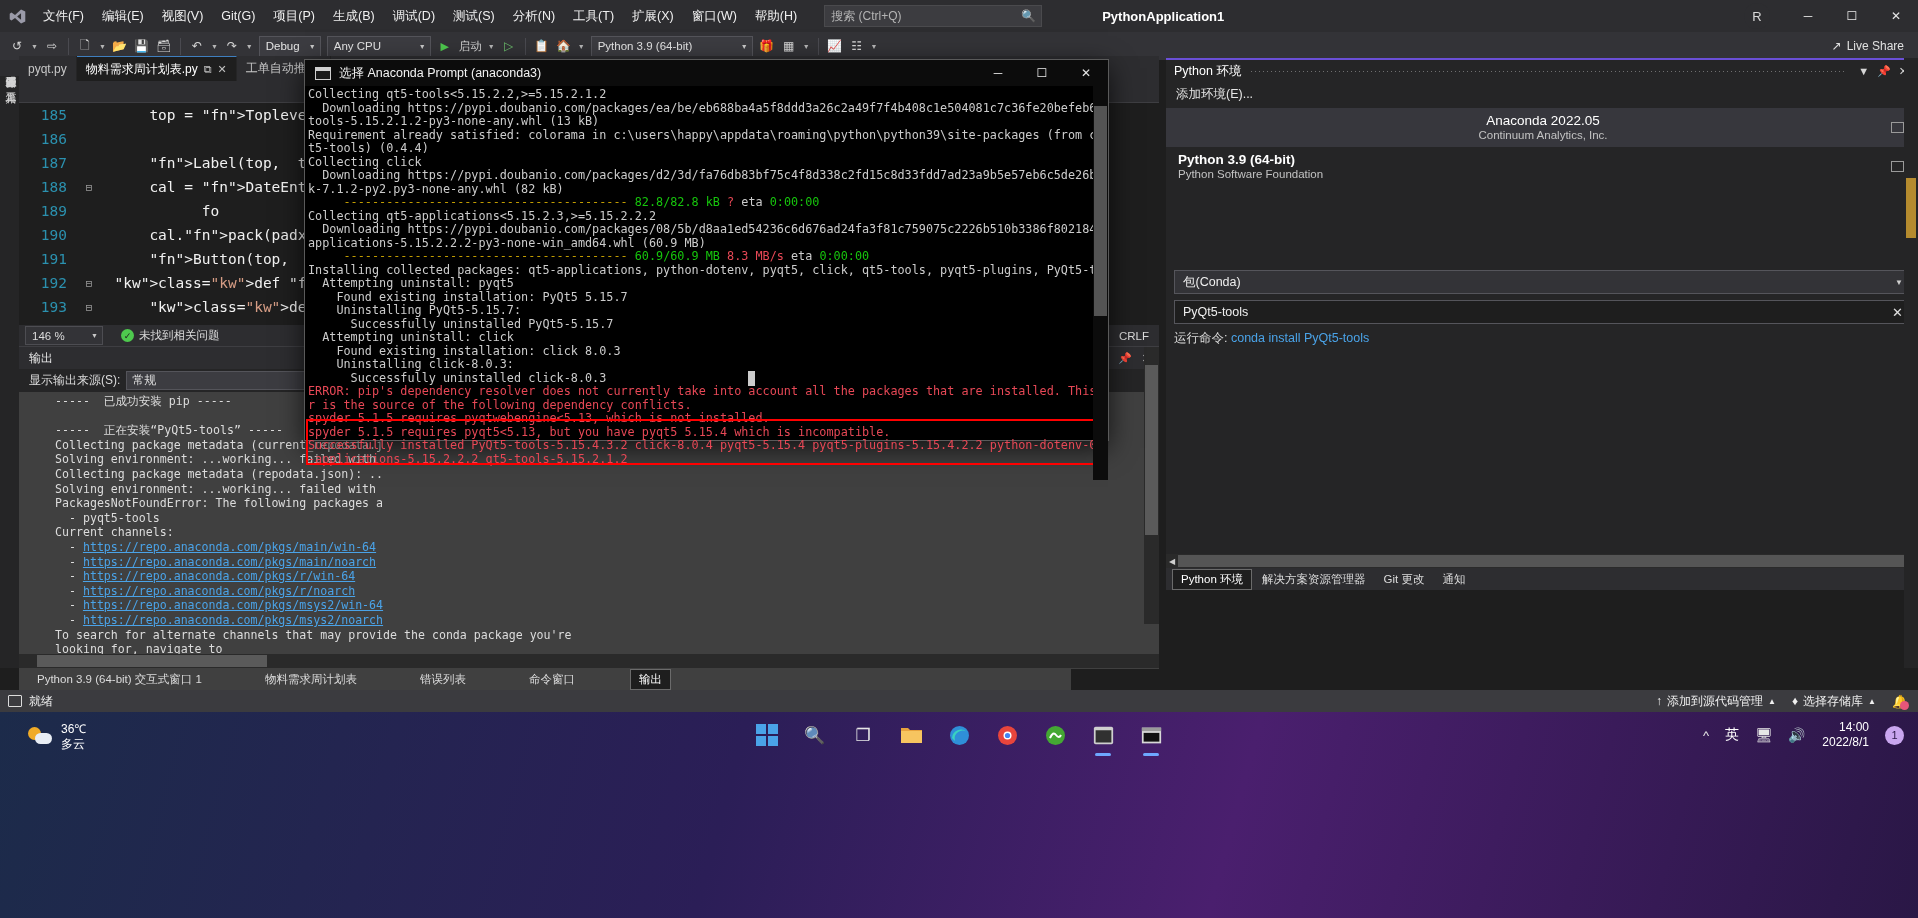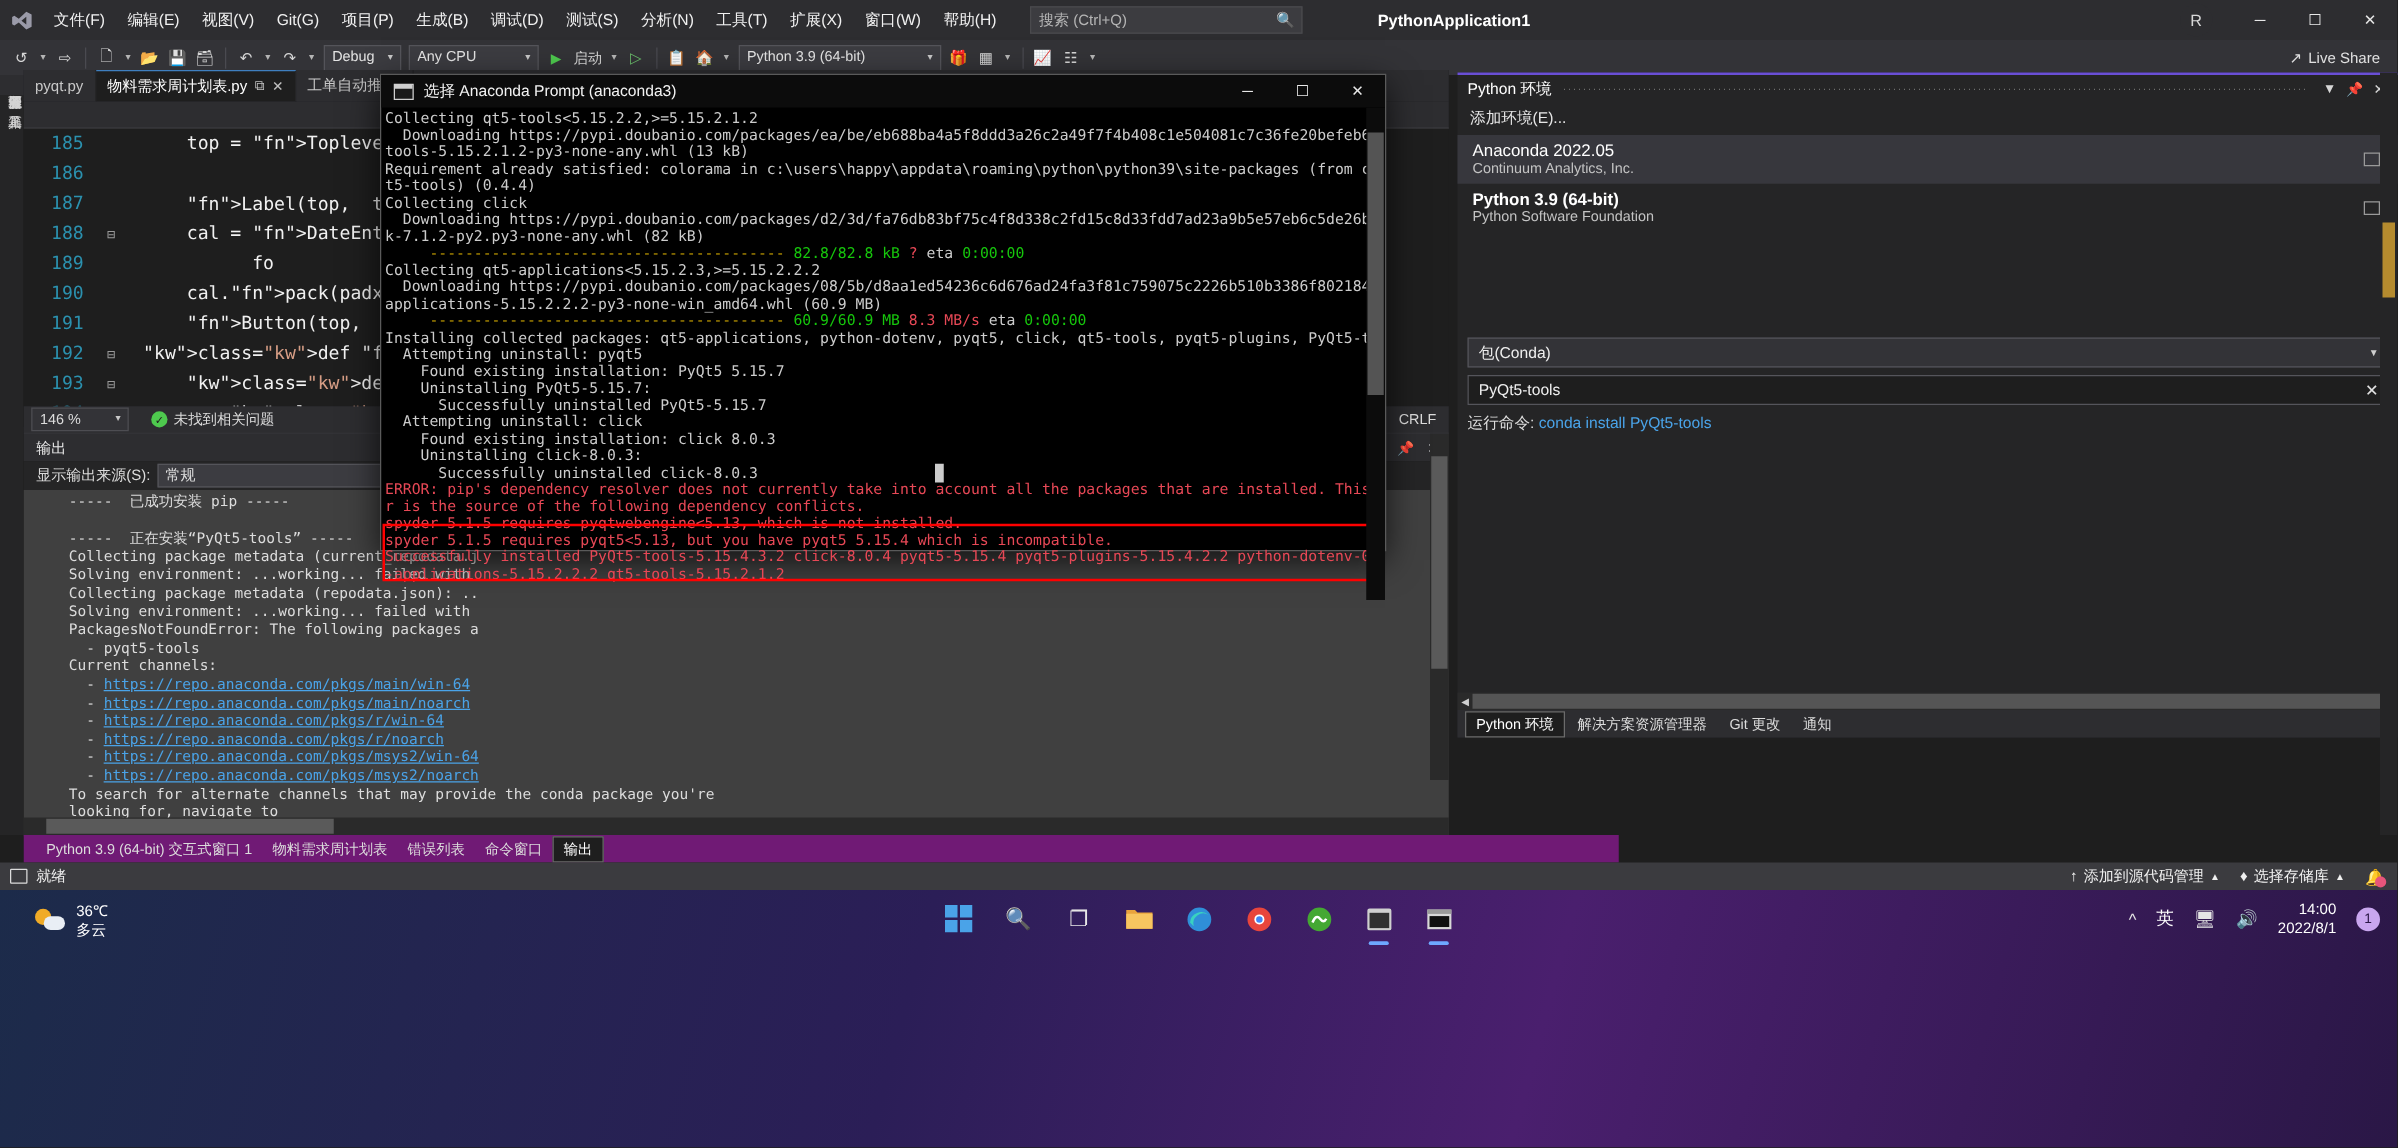--- a/index.html
+++ b/index.html
@@ -93,38 +93,38 @@
     line-height:14.6px; color:#dcdcdc; padding:2px 0 0 36px; }
   .ob-line { white-space:pre; height:14.6px; }
   .lk { color:#4aa3e8; text-decoration:underline; }
   .outscroll { position:absolute; right:0; top:0; width:15px; height:277px; background:#2a2a2a; }
   .outscroll .thumb { position:absolute; top:18px; left:1px; width:13px; height:170px; background:#5a5a5a; }
   .outhsc { position:absolute; left:0; bottom:0; width:1140px; height:14px; background:#2a2a2a;
     display:flex; align-items:center; }
   .outhsc .thumbh { width:230px; height:12px; background:#5a5a5a; margin-left:18px; }
 
   
-  .dockrow { position:absolute; left:19px; top:668px; width:1276px; height:22px;
-    background:#701a75; display:flex; align-items:center; font-size:11.5px; color:#dcdcdc; padding-left:10px; }
+  .dockrow { position:absolute; left:19px; top:668px; width:1052px; height:22px;
+    background:#404040; display:flex; align-items:center; font-size:11.5px; color:#dcdcdc; padding-left:10px;gap:47px; }
   .dtab { padding:2px 8px; }
   .dtab.sel { border:1px solid #6b6b6b; background:#1e1e1e; color:#ffffff; }
 
   
   .rpanel { position:absolute; left:1166px; top:58px; width:752px; height:532px;
     background:#252526; border-top:2px solid #6a4fd6; }
   .rphdr { height:22px; display:flex; align-items:center; padding:0 6px 0 8px;
     font-size:12.5px; color:#ffffff; }
   .rphdr .dots { flex:1; height:1px; margin:0 10px;
     background-image:repeating-linear-gradient(to right,#6f6f6f 0 1px,transparent 1px 4px); }
   .rpicon { font-size:11px; color:#d6d6d6; padding:0 4px; }
   .addenv { height:24px; display:flex; align-items:center; padding-left:10px;
     font-size:12.5px; color:#e6e6e6; }
   .envlist { margin-top:2px; }
   .envitem { padding:5px 10px 6px 12px; }
-  .envitem.sel { background:#37373d; }
+  .envitem.sel { background:#37373d;text-align:center; }
   .envname { font-size:13.5px; color:#ffffff; }
   .envname.b { font-weight:bold; }
   .envsub { font-size:11.5px; color:#c3c3c3; margin-top:1px; }
   .envicon { position:absolute; right:14px; width:13px; height:11px; border:1px solid #9a9a9a; }
   .envrow { position:relative; }
   .pkgsel { position:absolute; left:8px; top:210px; width:736px; height:24px;
     background:#333337; border:1px solid #55555b; display:flex; align-items:center;
     padding:0 6px 0 8px; justify-content:space-between; font-size:12.5px; color:#efefef; }
   .pkgsearch { position:absolute; left:8px; top:240px; width:736px; height:24px;
     background:#1e1e1e; border:1px solid #55555b; display:flex; align-items:center;

